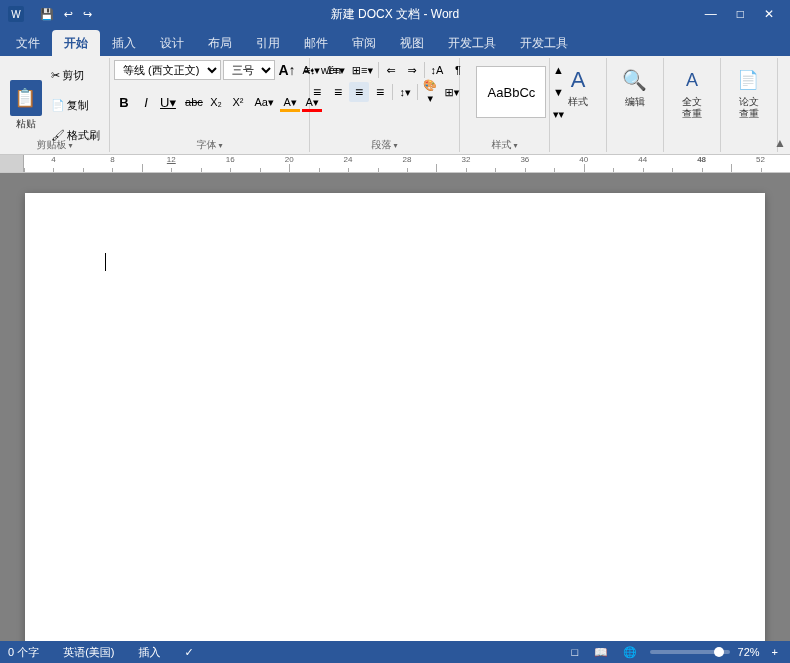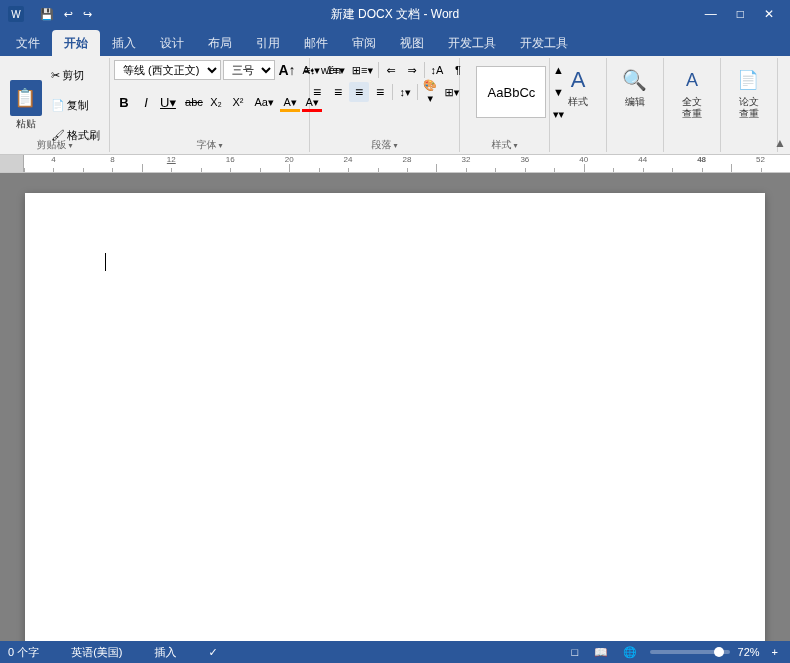--- a/index.html
+++ b/index.html
@@ -251,21 +251,21 @@
     
     .status-bar {
       background: #2b579a;
       color: white;
       height: 22px;
       display: flex;
       align-items: center;
       padding: 0 8px;
       font-size: 11px;
       flex-shrink: 0;
-      gap: 32px;
+      gap: 24px;
     }
     .status-right { margin-left: auto; display: flex; align-items: center; gap: 8px; }
     .zoom-slider {
       width: 80px;
       height: 4px;
       background: rgba(255,255,255,0.3);
       border-radius: 2px;
       position: relative;
     }
     .zoom-thumb {

